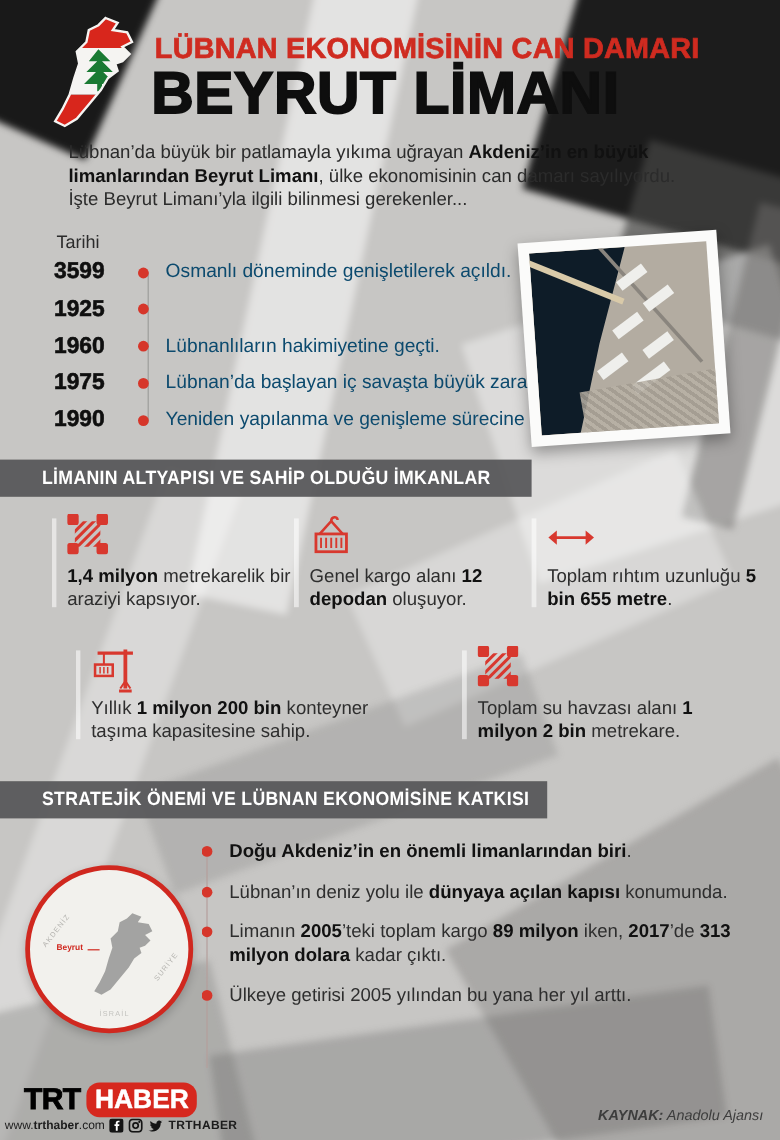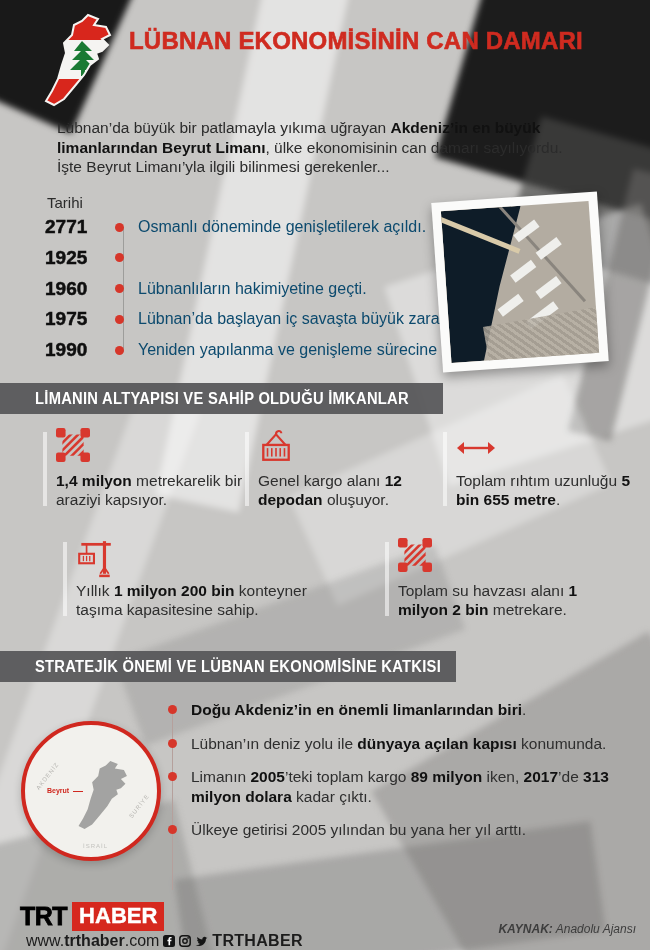--- a/index.html
+++ b/index.html
@@ -79,22 +79,22 @@
   .leb{position:absolute;left:52px;top:14px;}
   .city{position:absolute;left:22px;top:62px;font-size:7px;font-weight:700;color:#d0281f;}
   .city::after{content:"";position:absolute;left:26px;top:4px;width:10px;height:1px;background:#d0281f;}
   .sea{position:absolute;left:6px;top:48px;font-size:6px;letter-spacing:1px;color:#b4b3af;transform:rotate(-52deg);}
   .nb1{position:absolute;left:100px;top:78px;font-size:6px;letter-spacing:1px;color:#b4b3af;transform:rotate(-52deg);}
   .nb2{position:absolute;left:58px;top:118px;font-size:6px;letter-spacing:1px;color:#c3c2be;}
   
   .logo{position:absolute;left:20px;top:902px;display:flex;align-items:center;}
   .logo .trt{font-size:25px;font-weight:700;color:#000;-webkit-text-stroke:.8px #000;letter-spacing:-.5px;}
   .logo .haber{margin-left:5px;background:#d6281e;color:#fff;font-size:22px;font-weight:700;
-    padding:1px 7px 2px 7px;-webkit-text-stroke:.4px #fff;}
-  .urlline{position:absolute;left:26px;top:932px;font-size:16px;color:#1c1c1c;display:flex;align-items:center;gap:4px;}
+    padding:1px 7px 2px 7px;border-radius:11px;-webkit-text-stroke:.4px #fff;}
+  .urlline{position:absolute;left:4px;top:932px;font-size:10px;color:#1c1c1c;display:flex;align-items:center;gap:4px;}
   .urlline svg{display:block;}
   .handle{font-weight:700;letter-spacing:.3px;}
   .source{position:absolute;right:14px;top:922px;font-size:12px;font-style:italic;color:#3d3d3d;}
   .source b{font-weight:700;}
 </style>
 </head>
 <body>
 
 <div class="canvas">
 
@@ -123,27 +123,28 @@
       <g clip-path="url(#leb)">
         <rect x="0" y="0" width="74" height="27" fill="#d8261c"></rect>
         <rect x="0" y="27" width="74" height="39" fill="#f5f4f2"></rect>
         <rect x="0" y="66" width="74" height="28" fill="#d8261c"></rect>
         <path d="M38 28 l10 10 h-7 l9 9 h-8 l10 10 h-11 v6 h-4 v-6 h-11 l10-10 h-8 l9-9 h-7 z" fill="#1a7a33"></path>
       </g>
       <path d="M44 2 L54 6 L50 12 L62 14 L66 22 L58 26 L64 32 L58 38 L52 40 L54 46 L46 52 L40 62 L30 74 L20 86 L10 92 L2 88 L8 78 L14 66 L18 52 L22 40 L20 30 L28 22 L30 12 L38 8 Z" fill="none" stroke="#f5f4f2" stroke-width="2"></path>
     </svg>
   </div>
   <div class="kicker">LÜBNAN EKONOMİSİNİN CAN DAMARI</div>
+  <div class="title">BEYRUT LİMANI</div>
   <div class="intro"><span>Lübnan’da büyük bir patlamayla yıkıma uğrayan </span><b>Akdeniz’in en büyük limanlarından Beyrut Limanı</b><span>, ülke ekonomisinin can damarı sayılıyordu. İşte Beyrut Limanı’yla ilgili bilinmesi gerekenler...</span></div>
 
   <div class="tl-label">Tarihi</div>
   <div class="tl-line"></div>
   <div class="timeline">
     <div class="tl-row">
-      <span class="tl-year">2771</span>
+      <span class="tl-year">3599</span>
       <span class="tl-dot"></span>
       <span class="tl-text">Osmanlı döneminde genişletilerek açıldı.</span>
     </div>
     <div class="tl-row">
       <span class="tl-year">1925</span>
       <span class="tl-dot"></span>
     </div>
     <div class="tl-row">
       <span class="tl-year">1960</span>
       <span class="tl-dot"></span>

